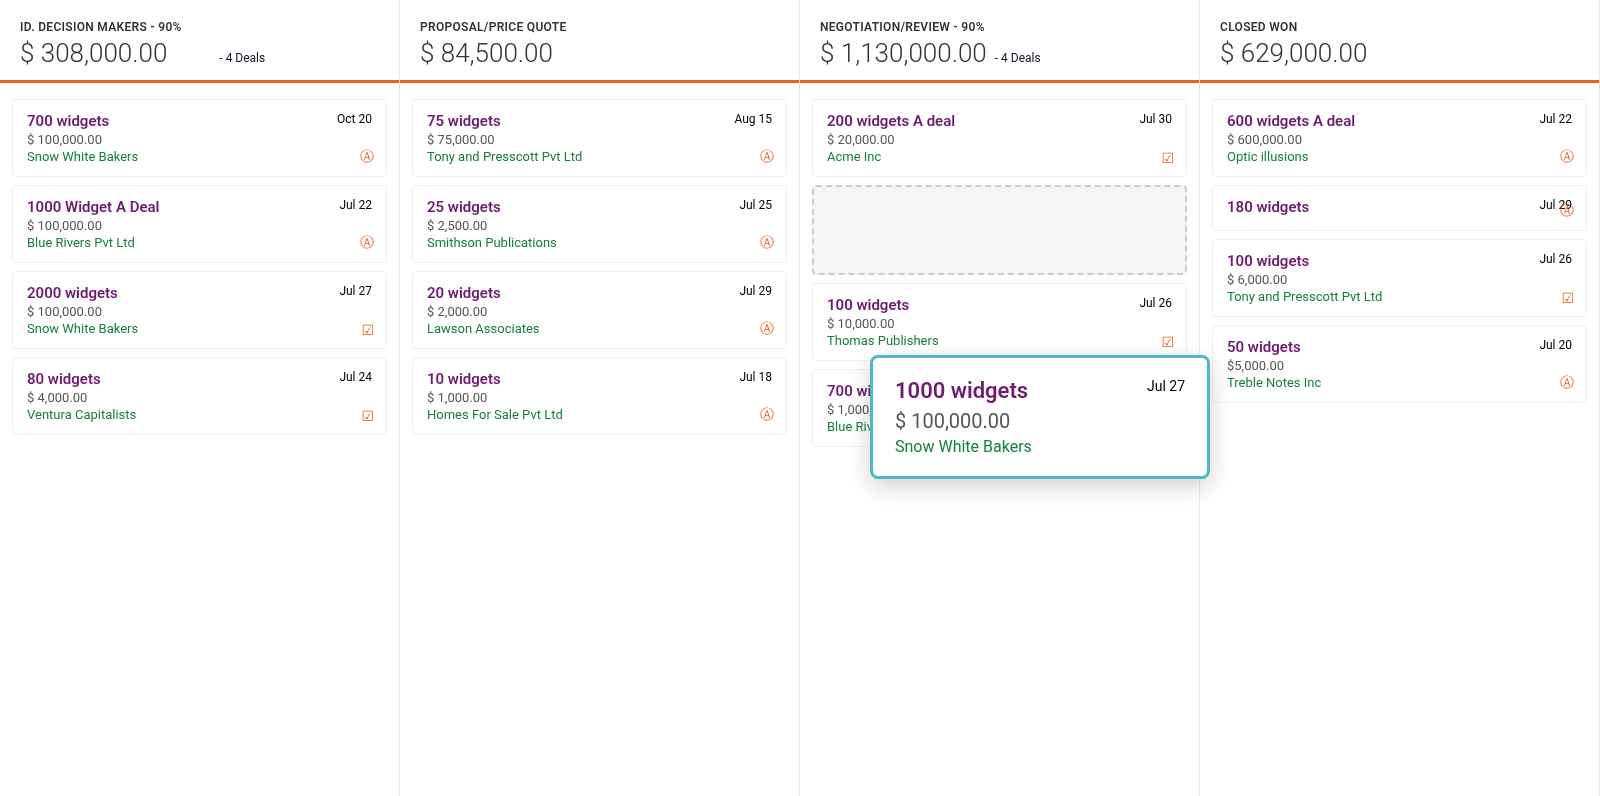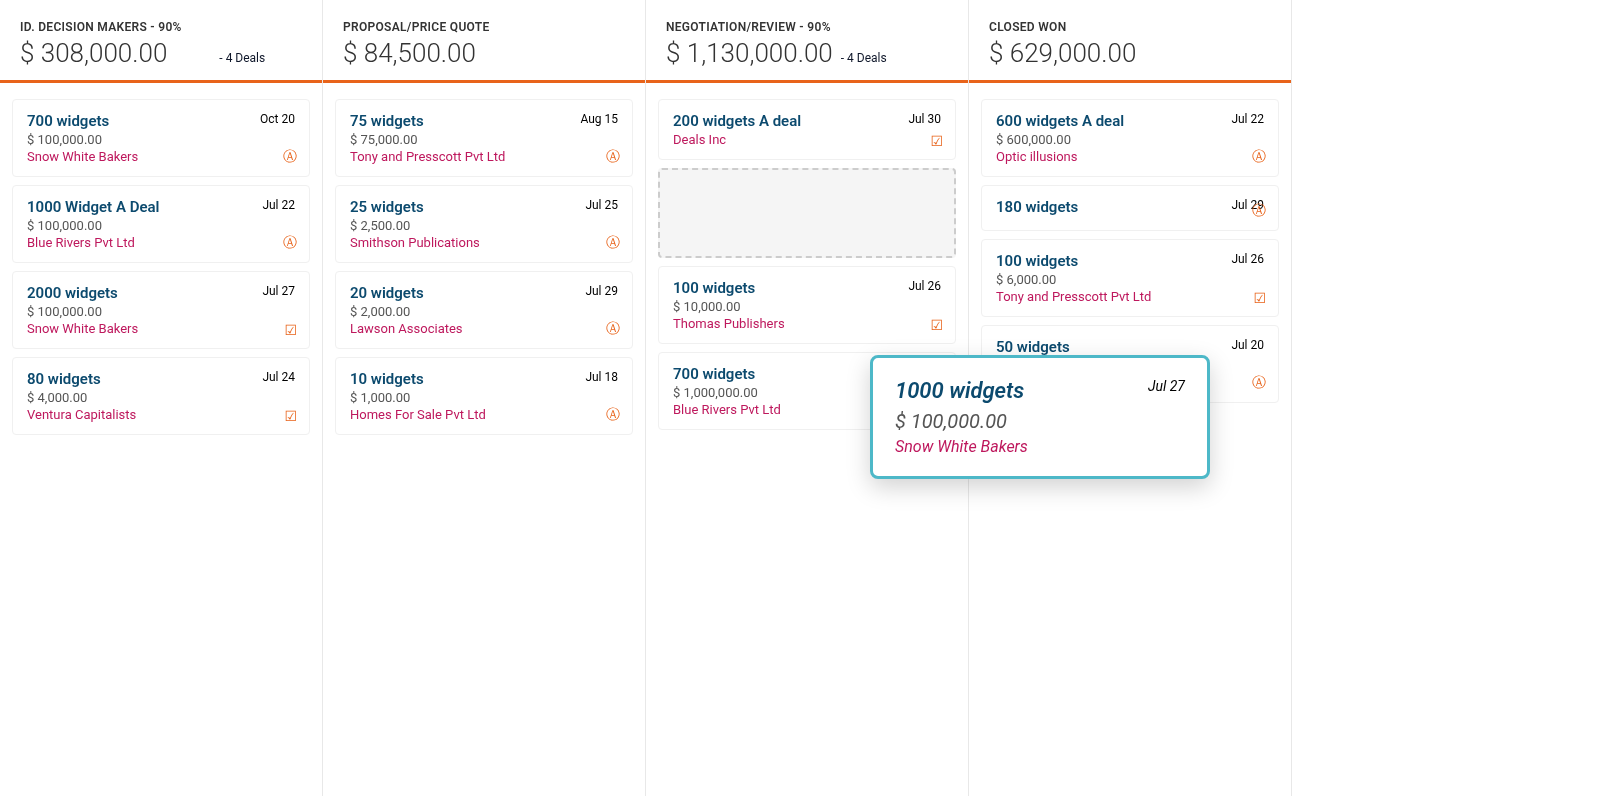--- a/index.html
+++ b/index.html
@@ -4,21 +4,21 @@
   <style>
     * { box-sizing: border-box; margin: 0; padding: 0; }
     body {
       font-family: -apple-system, BlinkMacSystemFont, 'Segoe UI', Roboto, sans-serif;
       background: #fff;
       overflow-x: hidden;
     }
 
     .kanban-board {
       display: flex;
-      width: 1292px;
+      width: 1600px;
       min-height: 796px;
       position: relative;
     }
 
     .column {
       flex: 1;
       border-right: 1px solid #e8e8e8;
       padding: 20px 0;
     }
     .column:last-child {
@@ -57,41 +57,41 @@
       background: #fff;
       border: 1px solid #f0f0f0;
       border-radius: 4px;
       position: relative;
       cursor: pointer;
     }
 
     .card-title {
       font-size: 15px;
       font-weight: 600;
-      color: #0c4a6e;
+      color: #701a75;
       margin-bottom: 2px;
     }
 
     .card-date {
       position: absolute;
       top: 12px;
       right: 14px;
       font-size: 12px;
       color: #000000;
     }
 
     .card-amount {
       font-size: 13px;
       color: #555;
       margin-bottom: 2px;
     }
 
     .card-company {
       font-size: 13px;
-      color: #be185d;
+      color: #15803d;
     }
 
     .card-icon {
       position: absolute;
       bottom: 10px;
       right: 12px;
       font-size: 14px;
     }
 
     .icon-warning {
@@ -118,21 +118,20 @@
       top: 355px;
       left: 870px;
       width: 340px;
       padding: 20px 22px;
       background: #fff;
       border: 3px solid #4db8c8;
       border-radius: 8px;
       box-shadow: 0 8px 24px rgba(0,0,0,0.18);
       z-index: 100;
       cursor: grabbing;
-      font-style: italic;
     }
 
     .card-dragging .card-title {
       font-size: 22px;
       font-weight: 600;
     }
 
     .card-dragging .card-date {
       font-size: 14px;
       top: 20px;
@@ -231,21 +230,22 @@
       <div class="column-header">
         <div class="column-title">NEGOTIATION/REVIEW -  90%</div>
         <div style="display: flex; align-items: baseline;">
           <span class="column-amount">$ 1,130,000.00</span>
           <span class="deals-count">- 4 Deals</span>
         </div>
       </div>
       <div class="card">
         <div class="card-title">200 widgets A deal</div>
         <div class="card-date">Jul 30</div>
-        <div class="card-company">Deals Inc</div>
+        <div class="card-amount">$ 20,000.00</div>
+        <div class="card-company">Acme Inc</div>
         <div class="card-icon icon-check">☑</div>
       </div>
       <div class="card-placeholder"></div>
       <div class="card">
         <div class="card-title">100 widgets</div>
         <div class="card-date">Jul 26</div>
         <div class="card-amount">$ 10,000.00</div>
         <div class="card-company">Thomas Publishers</div>
         <div class="card-icon icon-check">☑</div>
       </div>

